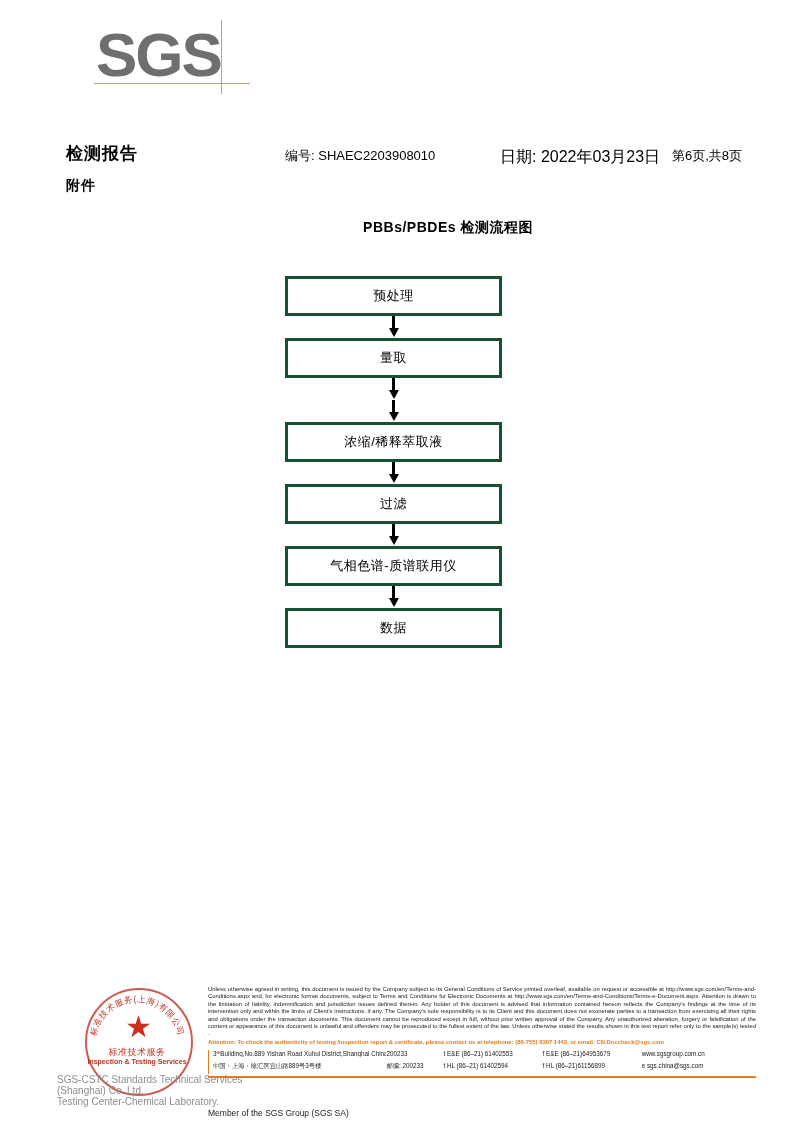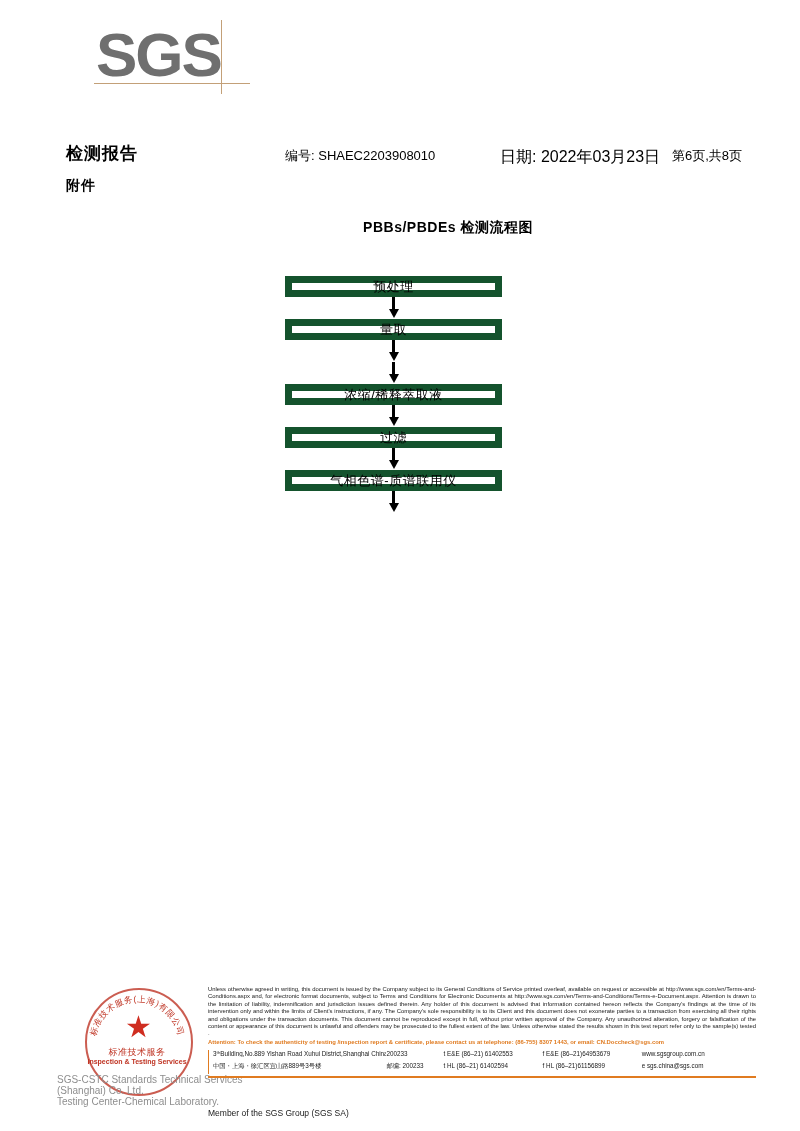--- a/index.html
+++ b/index.html
@@ -113,22 +113,22 @@
     padding-left: 48px;
   }
   #flowchart {
     position: absolute;
     left: 285px;
     top: 276px;
     width: 219px;
   }
   .flow-box {
     width: 217px;
-    height: 21px;
-    border: 7px solid #14532d;
+    height: 40px;
+    border: 3px solid #14532d;
     box-sizing: border-box;
     display: flex;
     align-items: center;
     justify-content: center;
     background: #ffffff;
     font-size: 13px;
     letter-spacing: 0.5px;
   }
   .flow-arrow {
     width: 217px;
@@ -323,20 +323,21 @@
   <div class="flow-box">过滤</div>
   <div class="flow-arrow">
       <div class="shaft"></div>
       <div class="head"></div>
     </div>
   <div class="flow-box">气相色谱-质谱联用仪</div>
   <div class="flow-arrow">
       <div class="shaft"></div>
       <div class="head"></div>
     </div>
+  <div class="flow-box">数据</div>
 </div>
 
 <div id="seal">
   <div id="seal-ring"></div>
   <svg class="seal-arc" viewBox="0 0 104 104">
     <defs>
       <path id="arcTop" d="M 10,56 A 42,42 0 0 1 94,56"></path>
     </defs>
     <text>
       <textPath href="#arcTop" startOffset="50%" text-anchor="middle">标准技术服务(上海)有限公司</textPath>

